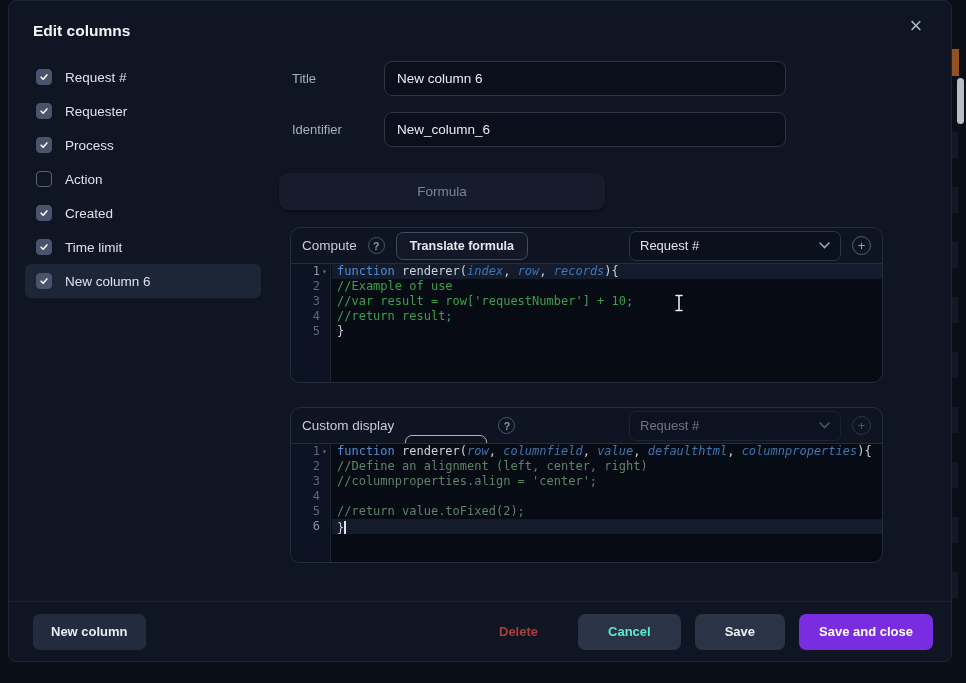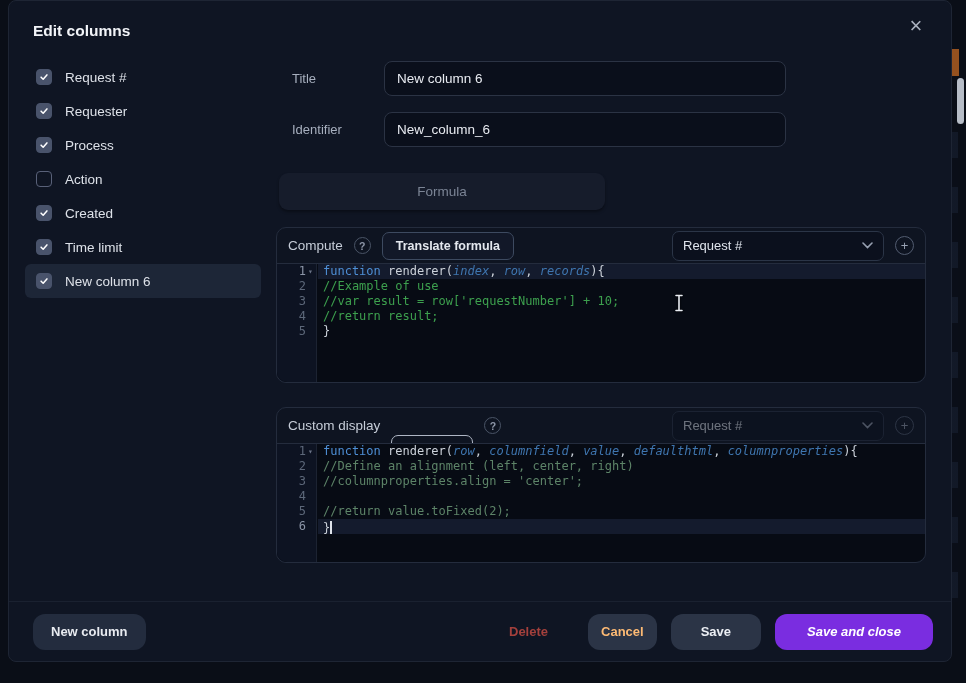--- a/index.html
+++ b/index.html
@@ -53,21 +53,21 @@
   .input-identifier{top:111px;}
 
   
   .tabs{position:absolute;left:270px;top:172px;width:326px;height:37px;
     background:#161c2b;border-radius:9px;display:flex;box-shadow:0 2px 3px rgba(0,0,0,.35);gap:9px;}
   .tab{flex:1;display:flex;align-items:center;justify-content:center;
     color:#7b8495;font-size:13.5px;cursor:pointer;border-radius:9px;}
   .tab.active{background:#0a0e19;border:1px solid #333b4e;color:#ffffff;font-weight:700;}
 
   
-  .section{position:absolute;left:267px;width:650px;height:156px;
+  .section{position:absolute;left:281px;width:593px;height:156px;
     border:1px solid #242c3d;border-radius:10px;background:#0e1421;}
   .sec-compute{top:226px;}
   .sec-custom{top:406px;}
   .sec-header{height:35px;display:flex;align-items:center;gap:11px;padding:0 11px;}
   .sec-label{color:#c6cdd8;font-size:13.5px;}
   .help{width:17px;height:17px;border:1.5px solid #4a5466;border-radius:50%;color:#8d96a8;
     font-size:10.5px;font-weight:700;display:flex;align-items:center;justify-content:center;flex:0 0 17px;cursor:pointer;}
   .btn-translate{border:1px solid #3d4a60;background:#121828;color:#e3e7ee;font-weight:700;
     font-size:12.5px;border-radius:7px;padding:6px 13px;cursor:pointer;font-family:"Liberation Sans",sans-serif;}
   .btn-disabled{border:1px solid #aeb6c4;background:transparent;color:#ffffff;font-weight:700;
@@ -95,28 +95,28 @@
   .tk-kw{color:var(--keyword-blue,#4e8fd6);}
   .tk-param{color:#3f76b0;font-style:italic;}
   .tk-pl{color:#ccd2da;}
   .tk-com{color:var(--comment-green,#3da04e);}
   .tk-com2{color:var(--comment-muted,#5d8468);}
   .cursor{display:inline-block;width:2px;height:13px;background:#dfe3ea;transform:translateY(2px);}
 
   
   .footer{position:absolute;left:0;right:0;bottom:0;height:60px;border-top:1px solid #1a2130;
     display:flex;align-items:center;padding:0 18px 0 24px;}
-  .btn{height:36px;border:none;border-radius:12px;font-weight:700;font-size:13px;
+  .btn{height:36px;border:none;border-radius:7px;font-weight:700;font-size:13px;
     display:flex;align-items:center;justify-content:center;cursor:pointer;
     font-family:"Liberation Sans",sans-serif;}
   .btn-new{background:#232c3e;color:#e8ebf0;padding:0 18px;}
   .btn-delete{margin-left:auto;margin-right:34px;background:transparent;color:#a4403c;padding:0 6px;text-align:right;}
-  .btn-cancel{background:#2b3446;color:#fdba74;padding:0 13px;margin-right:14px;}
+  .btn-cancel{background:#2b3446;color:#5eead4;padding:0 30px;margin-right:14px;}
   .btn-save{background:#2b3446;color:#eceff4;padding:9px 30px;margin-right:14px;}
-  .btn-primary{background:var(--accent-purple,#7a2de0);color:#ffffff;padding:0 32px;font-style:italic;}
+  .btn-primary{background:var(--accent-purple,#7a2de0);color:#ffffff;padding:0 20px;}
 
   
   .ibeam{position:absolute;left:673px;top:294px;z-index:9;pointer-events:none;
     filter:drop-shadow(0 0 1px rgba(0,0,0,.8));}
 </style>
 </head>
 <body>
 
 <div class="frag-orange"></div>
 <div class="scroll-thumb"></div>

